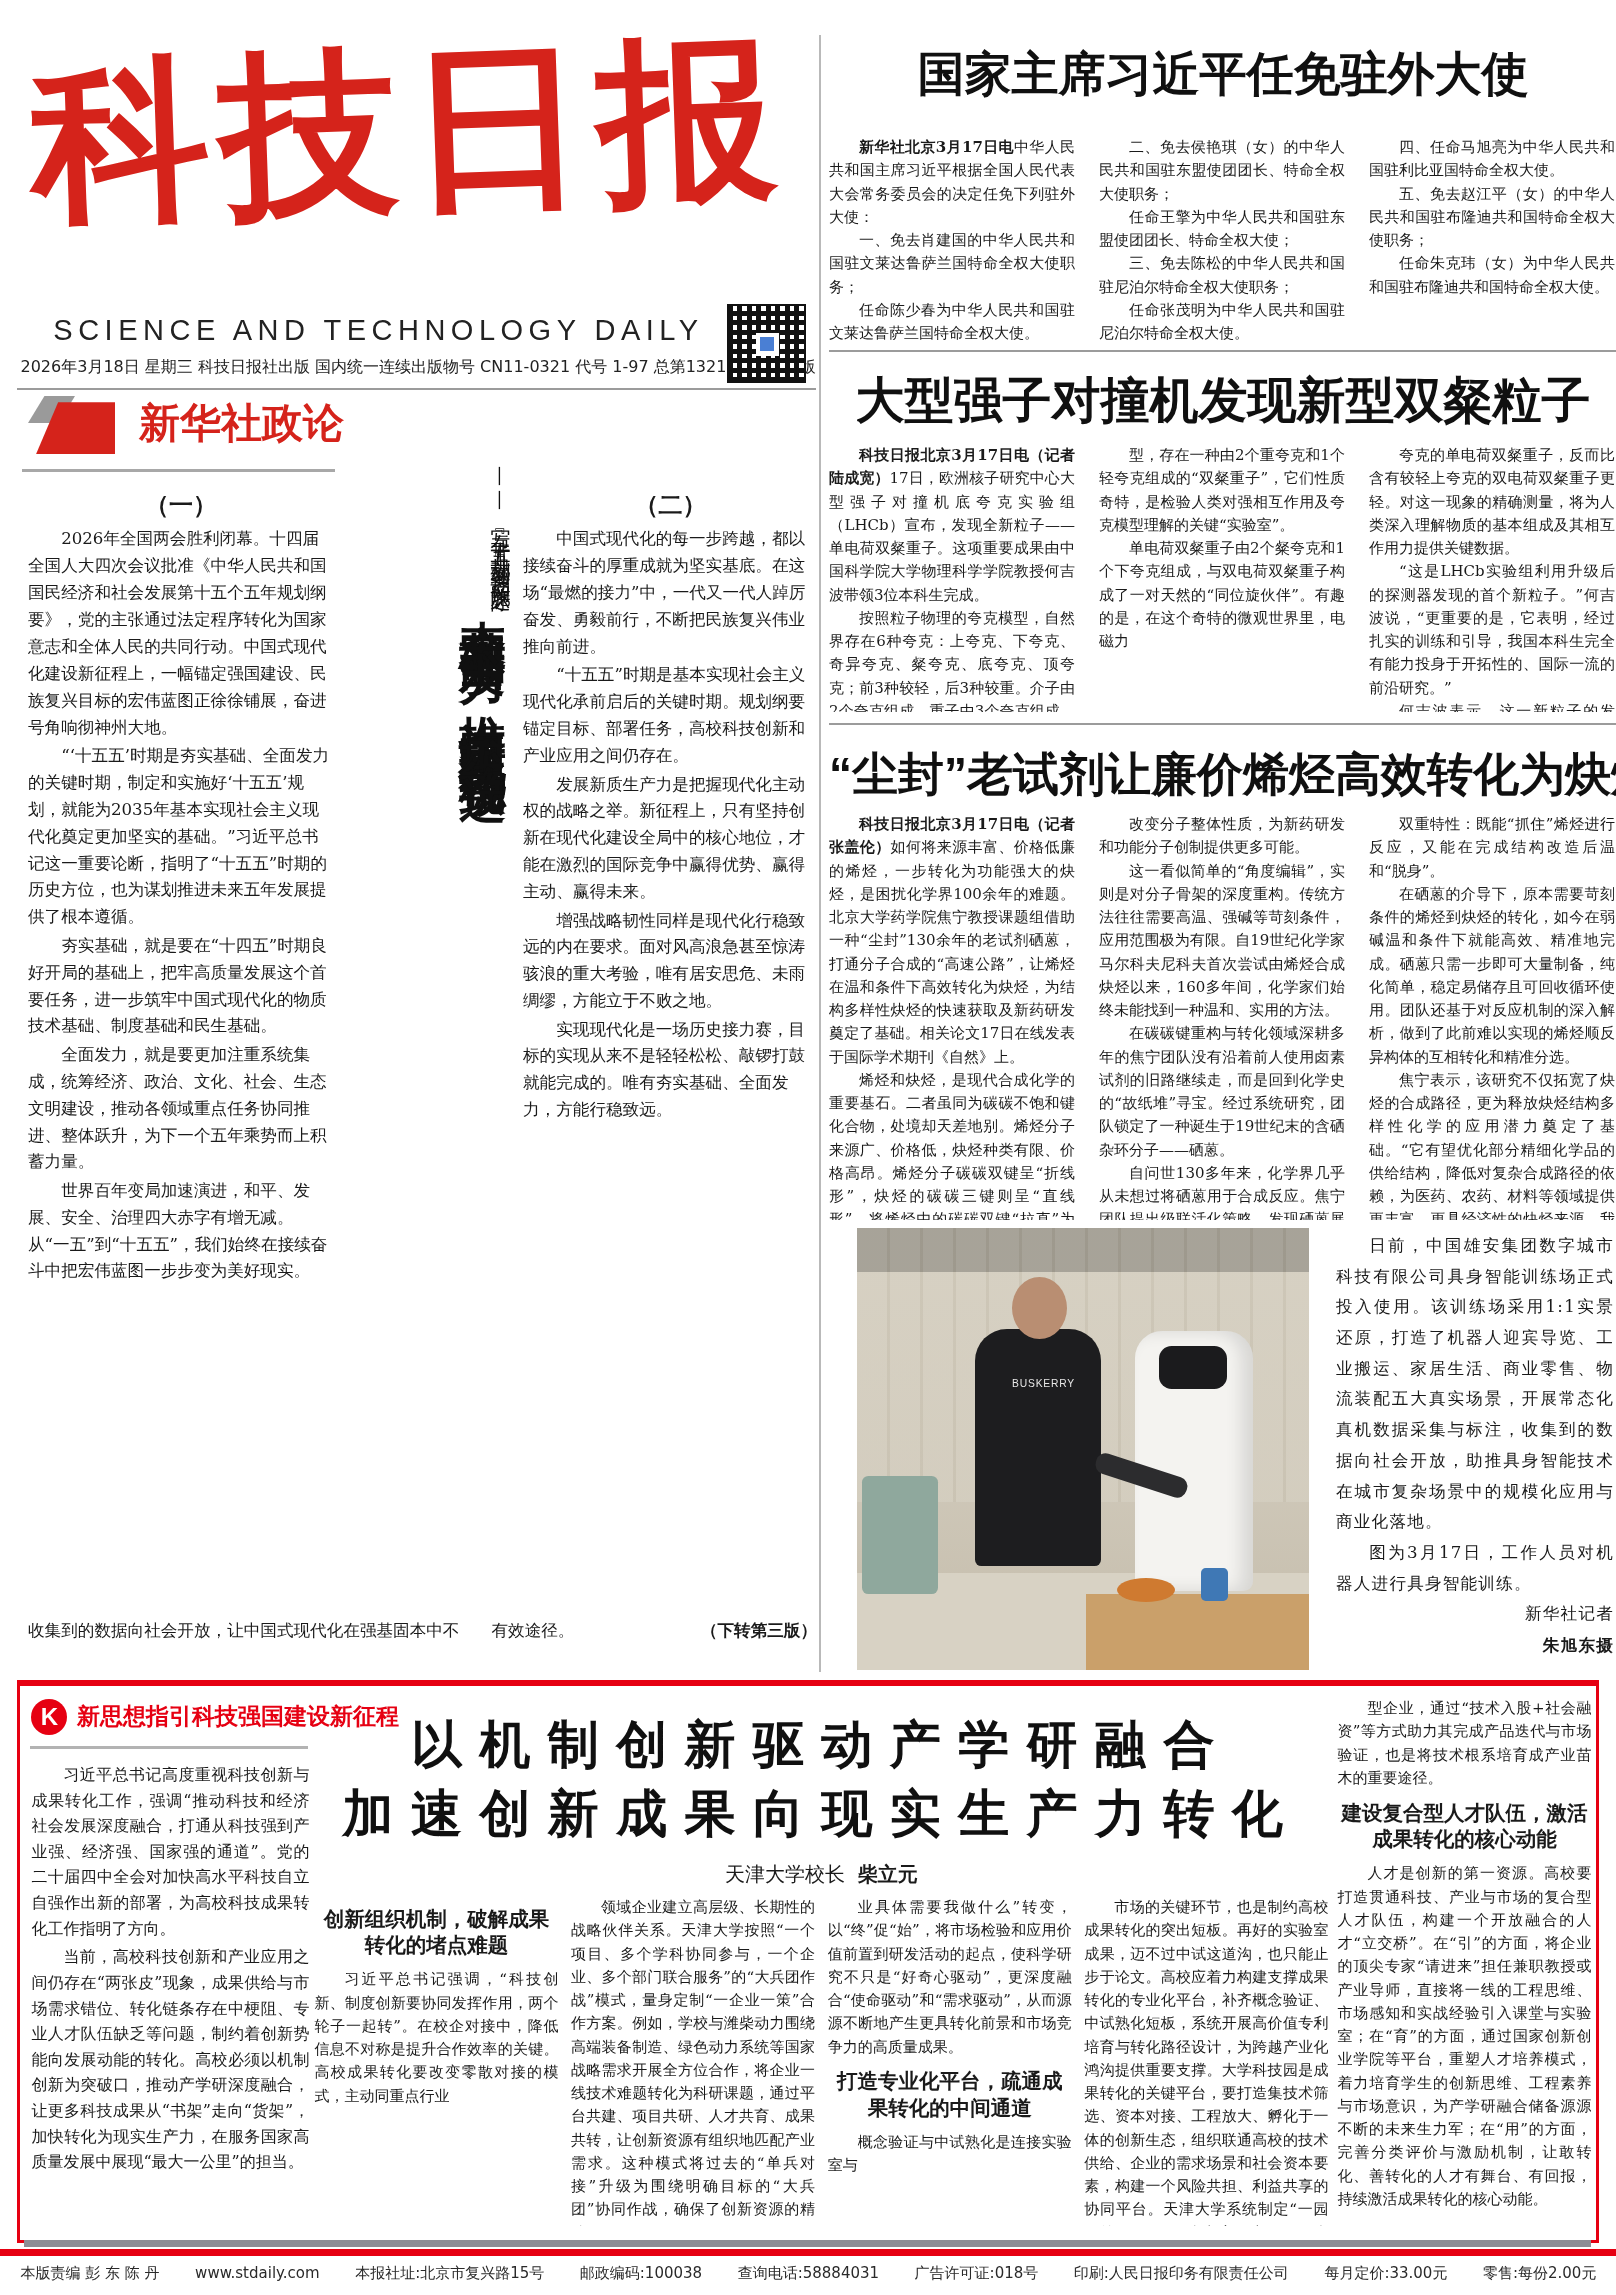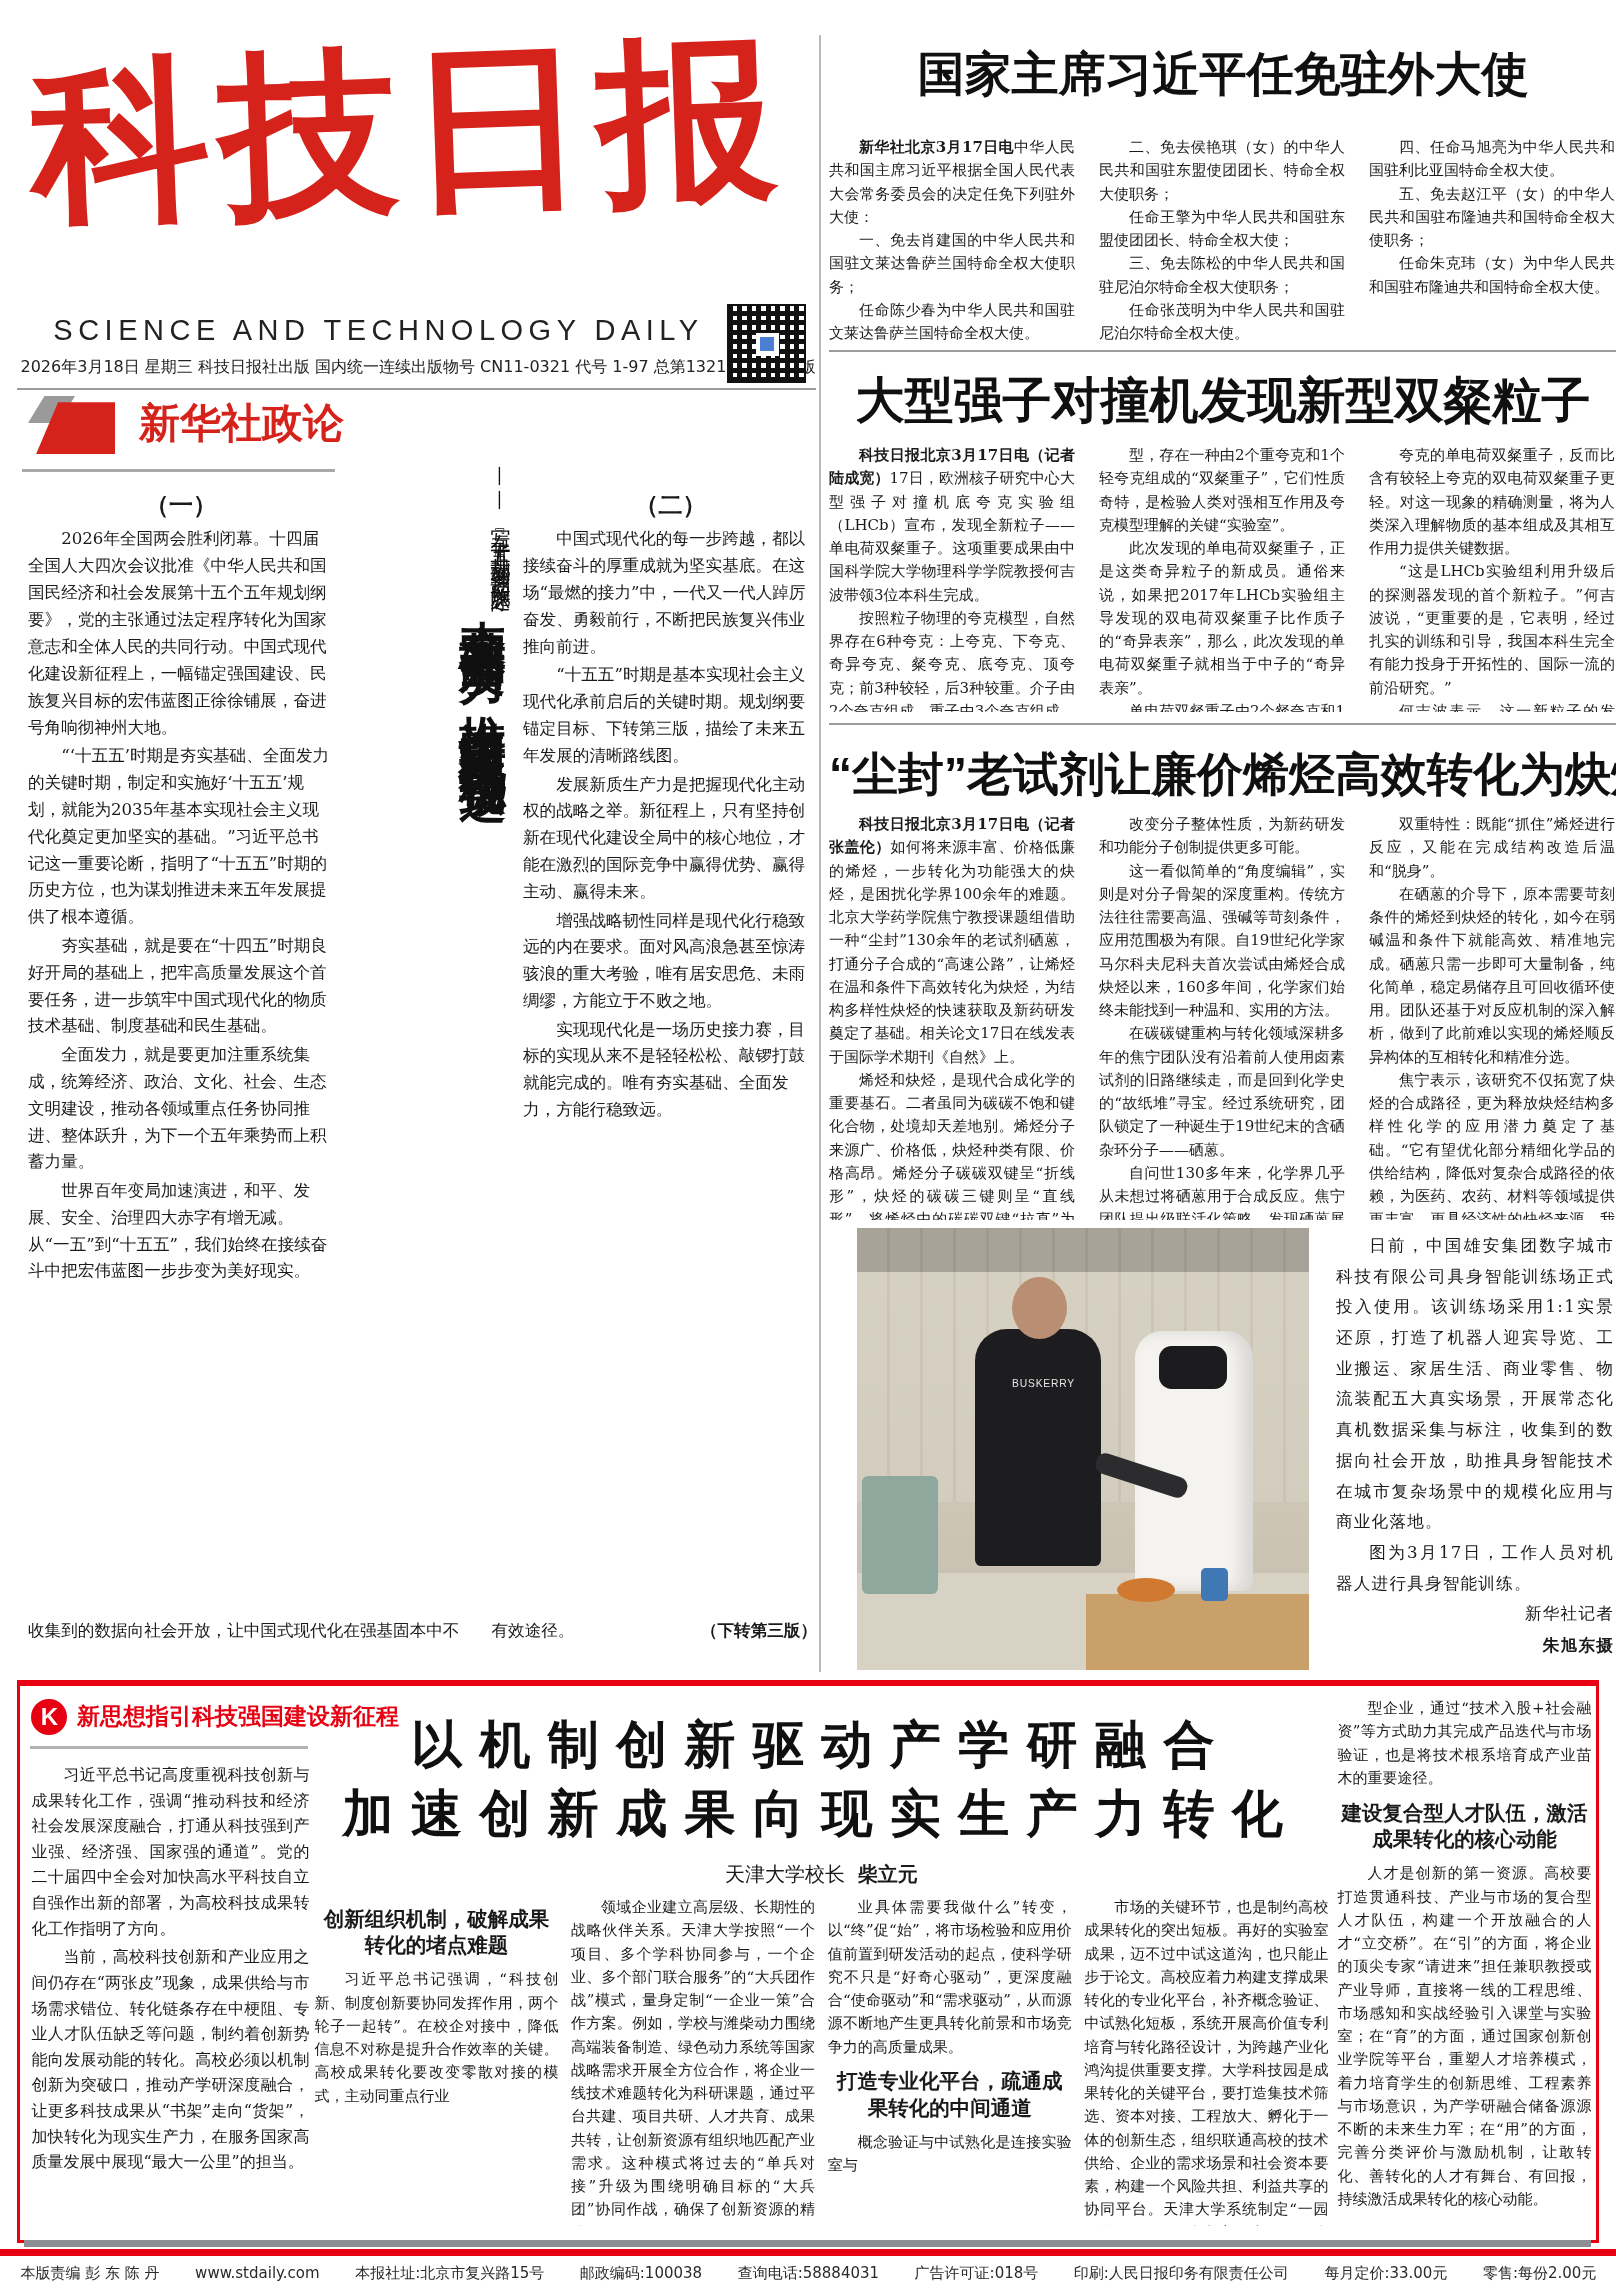--- a/index.html
+++ b/index.html
@@ -147,21 +147,20 @@
 
   <div class="abs headline" style="left:829px;top:368px;width:788px;font-size:49px">大型强子对撞机发现新型双粲粒子</div>
   <div class="abs cols news" style="left:829px;top:444px;width:788px;height:268px">
     <div class="col" style="width:246px">
       <p><span class="lead">科技日报北京3月17日电（记者陆成宽）</span><span>17日，欧洲核子研究中心大型强子对撞机底夸克实验组（LHCb）宣布，发现全新粒子——单电荷双粲重子。这项重要成果由中国科学院大学物理科学学院教授何吉波带领3位本科生完成。</span></p>
       <p>按照粒子物理的夸克模型，自然界存在6种夸克：上夸克、下夸克、奇异夸克、粲夸克、底夸克、顶夸克；前3种较轻，后3种较重。介子由2个夸克组成，重子由3个夸克组成，被统称为强子。人们熟知的质子、中子都是重子。</p>
 
     </div>
     <div class="col" style="width:246px">
       <p>型，存在一种由2个重夸克和1个轻夸克组成的“双粲重子”，它们性质奇特，是检验人类对强相互作用及夸克模型理解的关键“实验室”。</p>
-      <p>此次发现的单电荷双粲重子，正是这类奇异粒子的新成员。通俗来说，如果把2017年LHCb实验组主导发现的双电荷双粲重子比作质子的“奇异表亲”，那么，此次发现的单电荷双粲重子就相当于中子的“奇异表亲”。</p>
       <p>单电荷双粲重子由2个粲夸克和1个下夸克组成，与双电荷双粲重子构成了一对天然的“同位旋伙伴”。有趣的是，在这个奇特的微观世界里，电磁力</p>
     </div>
     <div class="col" style="width:246px">
       <p>夸克的单电荷双粲重子，反而比含有较轻上夸克的双电荷双粲重子更轻。对这一现象的精确测量，将为人类深入理解物质的基本组成及其相互作用力提供关键数据。</p>
       <p>“这是LHCb实验组利用升级后的探测器发现的首个新粒子。”何吉波说，“更重要的是，它表明，经过扎实的训练和引导，我国本科生完全有能力投身于开拓性的、国际一流的前沿研究。”</p>
       <p>何吉波表示，这一新粒子的发现，将进一步加深人类对强相互作用和夸克模型的理解，并为未来发现更多新型粒子、探索物质深层次结构打开新的大门。</p>
     </div>
   </div>
   <div class="rule" style="left:829px;top:723px;width:788px;height:1.6px"></div>
 
@@ -225,21 +224,21 @@
   </div>
 
   <div class="abs vband">
     <div class="v-sub">——写在『十五五』规划纲要启动实施之际</div>
     <div class="v-main">夯实基础全面发力，推进中国式现代化行稳致远</div>
   </div>
 
   <div class="abs edit-col" style="left:523px;top:486px;width:295px;height:1124px;overflow:hidden">
     <p class="sec-label">（二）</p>
     <p>中国式现代化的每一步跨越，都以接续奋斗的厚重成就为坚实基底。在这场“最燃的接力”中，一代又一代人踔厉奋发、勇毅前行，不断把民族复兴伟业推向前进。</p>
-    <p>“十五五”时期是基本实现社会主义现代化承前启后的关键时期。规划纲要锚定目标、下转第三版，描绘了未来五年发展的清晰路线图。</p>
+    <p>“十五五”时期是基本实现社会主义现代化承前启后的关键时期。规划纲要锚定目标、部署任务，高校科技创新和产业应用之间仍存在。</p>
     <p>发展新质生产力是把握现代化主动权的战略之举。新征程上，只有坚持创新在现代化建设全局中的核心地位，才能在激烈的国际竞争中赢得优势、赢得主动、赢得未来。</p>
     <p>增强战略韧性同样是现代化行稳致远的内在要求。面对风高浪急甚至惊涛骇浪的重大考验，唯有居安思危、未雨绸缪，方能立于不败之地。</p>
     <p>实现现代化是一场历史接力赛，目标的实现从来不是轻轻松松、敲锣打鼓就能完成的。唯有夯实基础、全面发力，方能行稳致远。</p>
   </div>
 
   <div class="abs closing">
     <span class="sp1">收集到的数据向社会开放，让中国式现代化在强基固本中不</span>
     <span class="sp2">有效途径。</span>
     <span class="sp3">（下转第三版）</span>
   </div>

